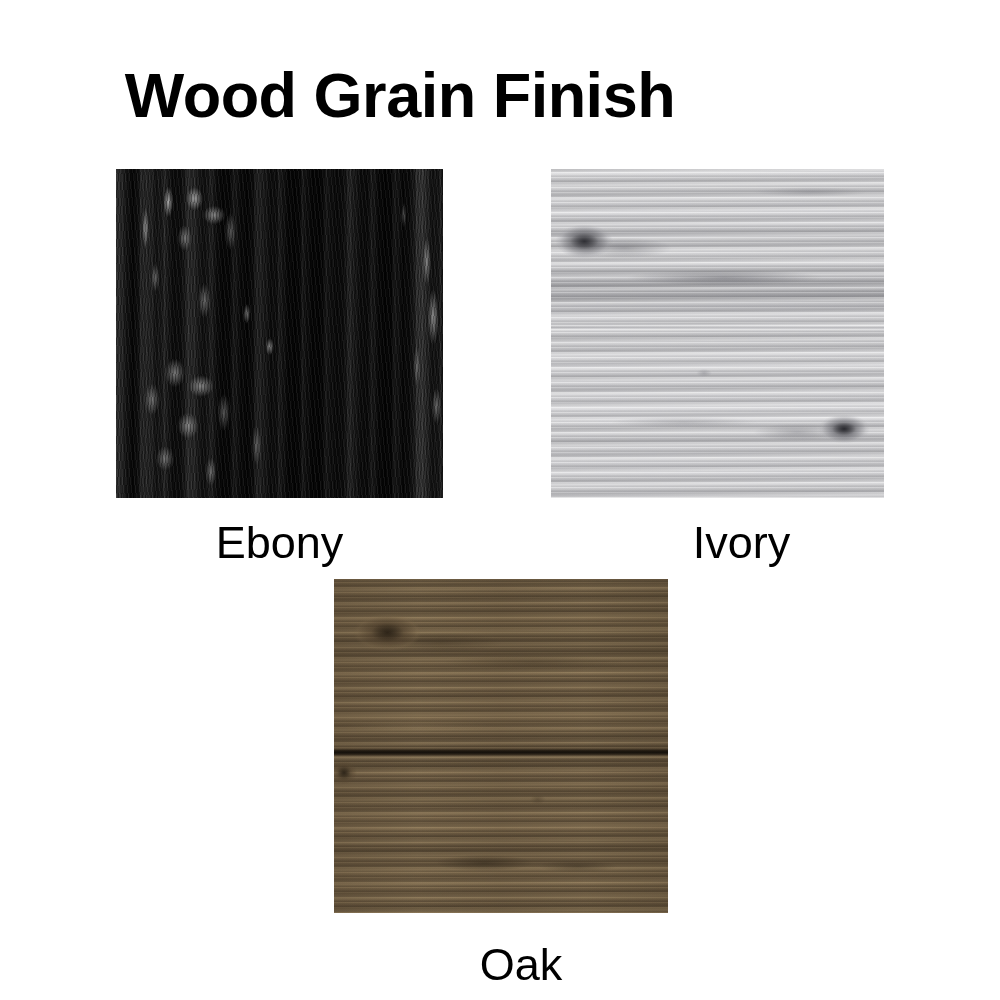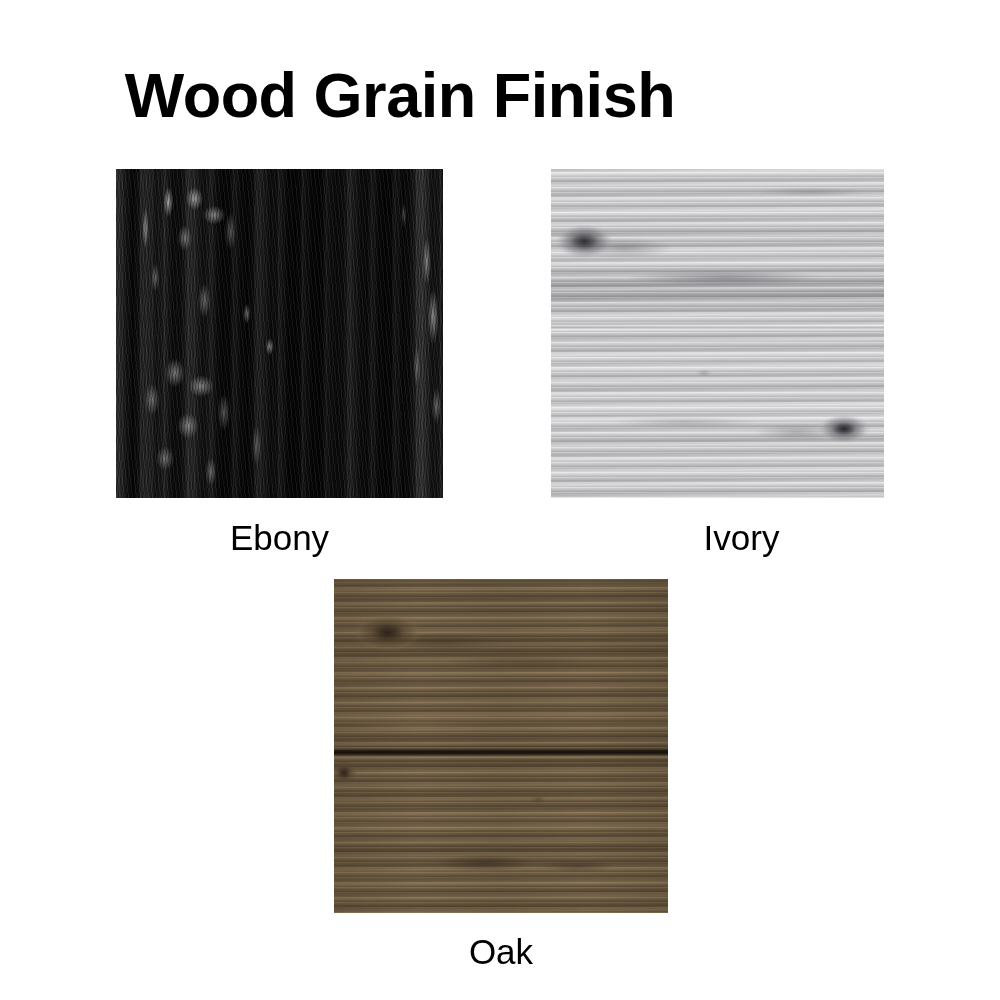--- a/index.html
+++ b/index.html
@@ -37,38 +37,38 @@
   .swatch {
     position: relative;
     overflow: hidden;
     background-color: #888;
   }
   .swatch-label {
     position: absolute;
     left: 50%;
     transform: translateX(-50%);
     white-space: nowrap;
-    font-size: 35px;
+    font-size: 45px;
     font-weight: normal;
     color: #000000;
     line-height: 1;
   }
 
   
   #block-ebony { left: 116px; top: 169px; }
   #block-ivory { left: 551px; top: 169px; }
   #block-oak   { left: 334px; top: 579px; }
 
   #block-ebony .swatch { width: 327px; height: 329px; }
   #block-ivory .swatch { width: 333px; height: 329px; }
   #block-oak   .swatch { width: 334px; height: 334px; }
 
   #block-ebony .swatch-label { top: 351px; }
   #block-ivory .swatch-label { top: 351px; margin-left: 24px; }
-  #block-oak   .swatch-label { top: 355px; }
+  #block-oak   .swatch-label { top: 363px; margin-left: 20px; }
 
   
   .tex-ebony {
     background-color: #121212;
   }
   .tex-ebony .layer {
     position: absolute;
     inset: 0;
   }
   

